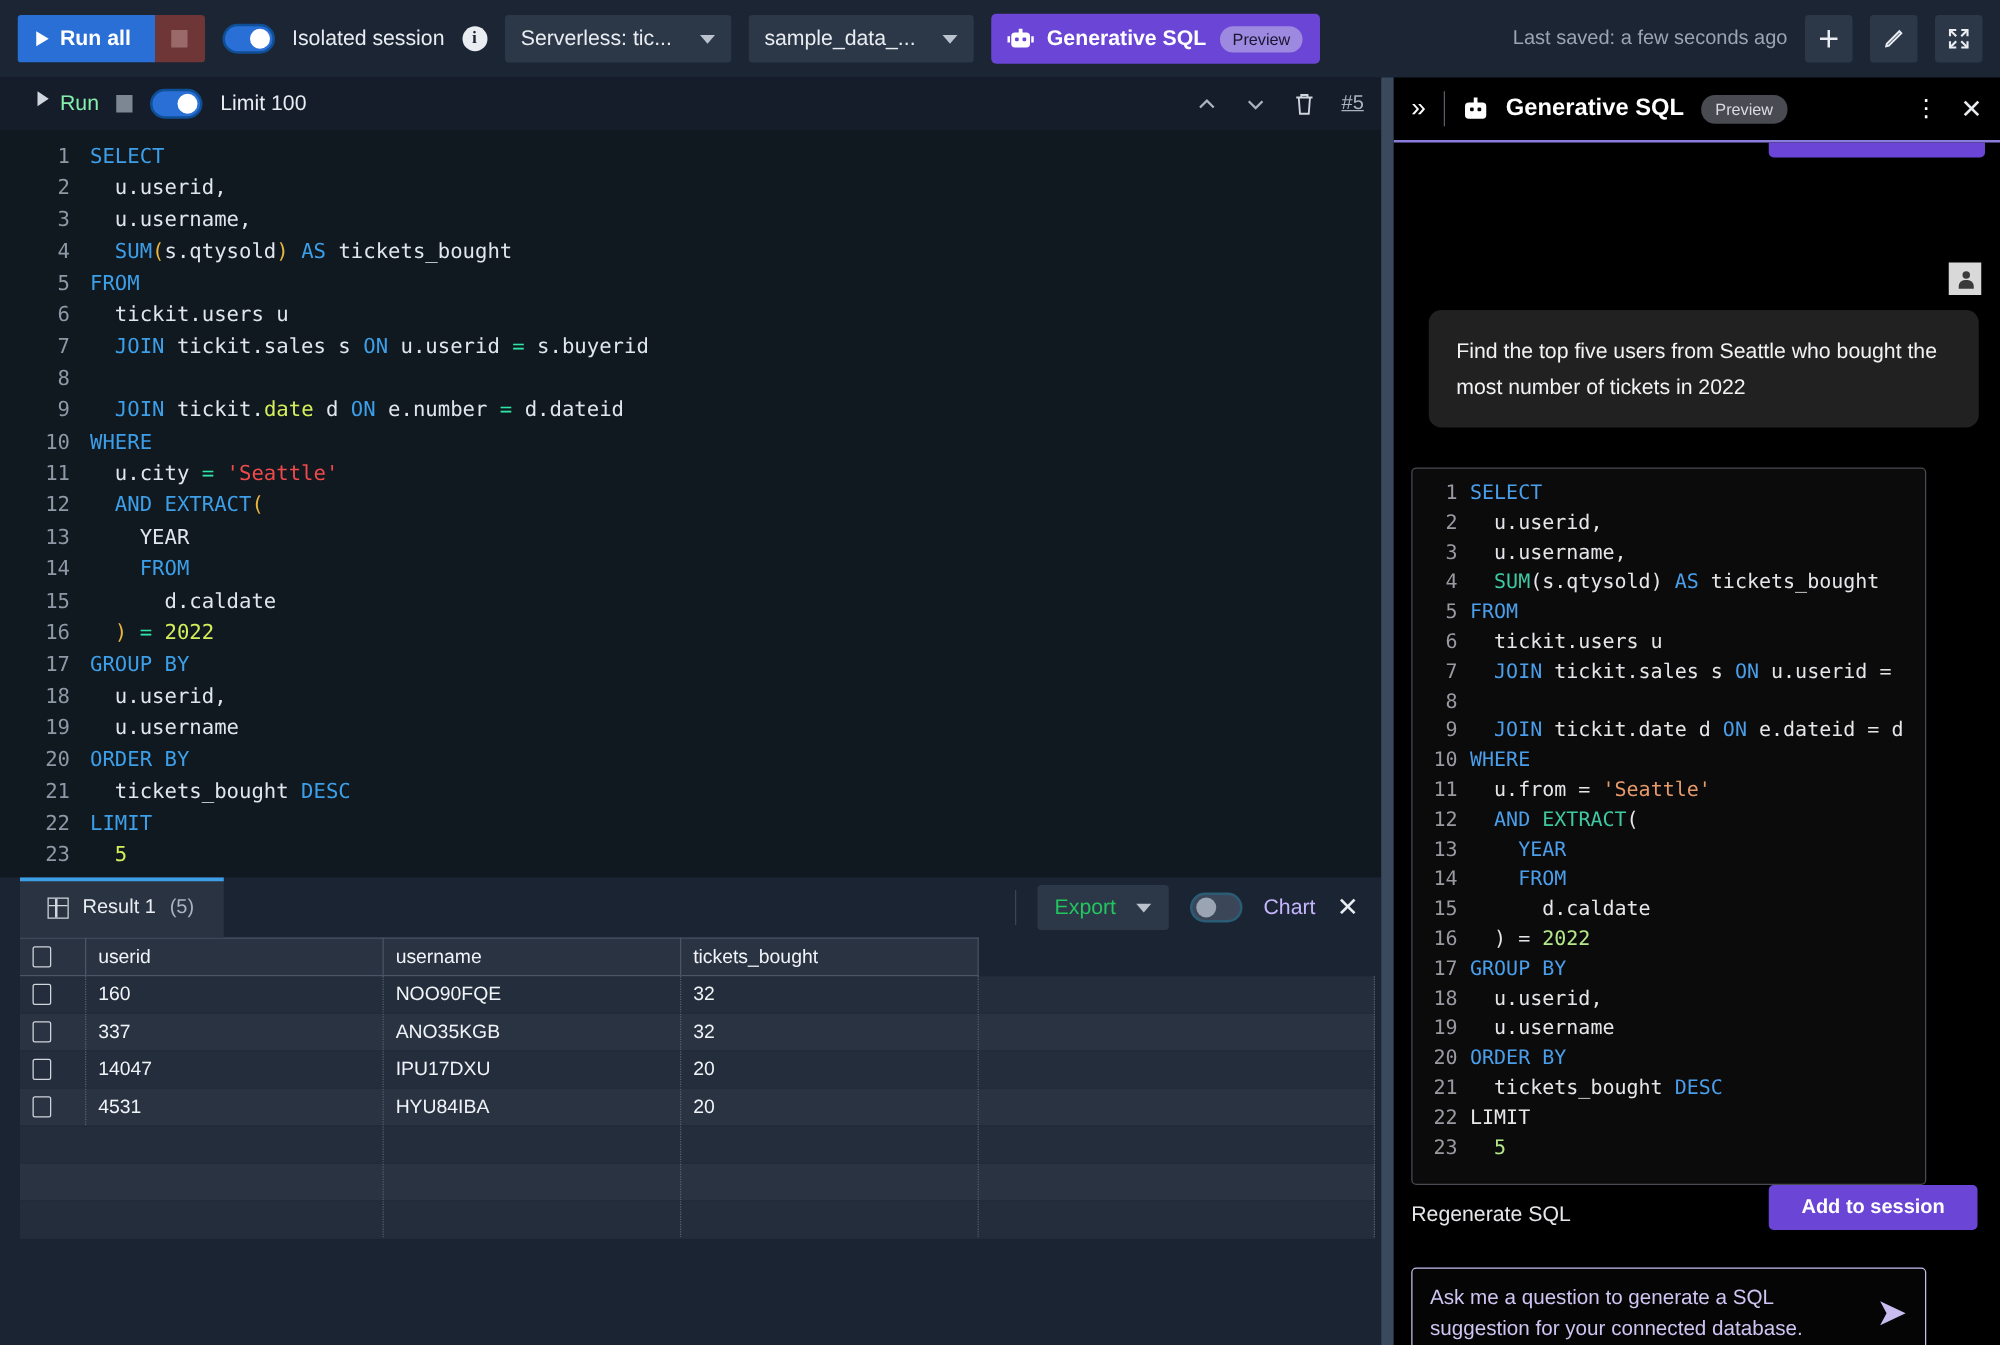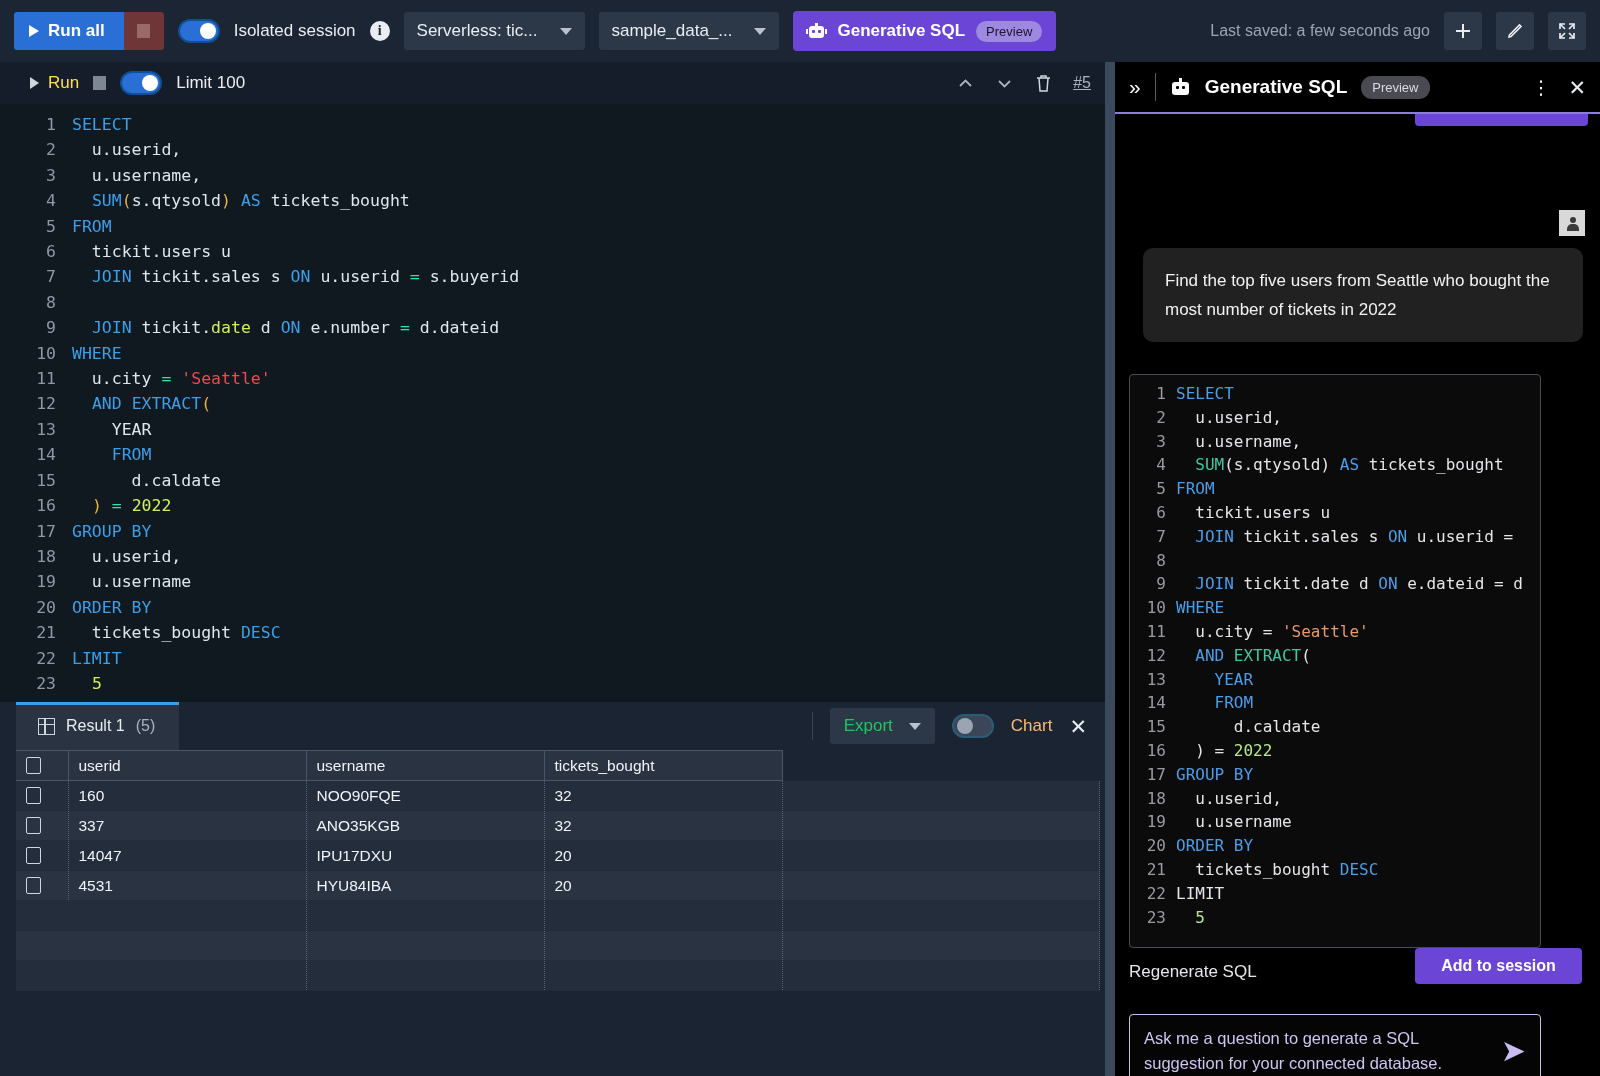--- a/index.html
+++ b/index.html
@@ -73,21 +73,21 @@
   .icobtn {
     width: 38px; height: 38px; background: #2c3748; border-radius: 3px;
     display: flex; align-items: center; justify-content: center; color: #e9edf2; cursor: pointer;
   }
 
   
   .celltb {
     position: absolute; left: 0; top: 62px; width: 1105px; height: 42px;
     background: #151d2a; display: flex; align-items: center; padding: 0 14px 0 30px; gap: 14px;
   }
-  .run-link { display: flex; align-items: center; gap: 9px; color: #fde047; font-size: 17px; cursor: pointer; }
+  .run-link { display: flex; gap: 9px; color: #86efac; font-size: 17px; cursor: pointer; }
   .run-link .tri { width:0;height:0;border-left:9px solid #cfd6de;border-top:6px solid transparent;border-bottom:6px solid transparent; }
   .stop-sq { width: 13px; height: 14px; background: #7d8794; cursor: pointer; }
   .tb-right { margin-left: auto; display: flex; align-items: center; gap: 20px; }
   .hashnum { color: #aab3bf; font-size: 16px; text-decoration: underline; cursor: pointer; }
 
   
   .editor {
     position: absolute; left: 0; top: 104px; width: 1105px; height: 598px;
     background: #101820; overflow: hidden;
   }
@@ -115,21 +115,21 @@
   .grid-ico { width: 17px; height: 17px; border: 1.6px solid #cfd6de; position: relative; }
   .grid-ico::before{content:'';position:absolute;left:0;top:5px;width:100%;height:1.5px;background:#cfd6de;}
   .grid-ico::after{content:'';position:absolute;left:5px;top:0;width:1.5px;height:100%;background:#cfd6de;}
   .res-count { color: #aab3bf; }
   .res-actions { margin-left: auto; display: flex; align-items: center; gap: 17px; padding-right: 18px; }
   .vdiv { width: 1px; height: 28px; background: #3a4452; }
   .export-btn {
     height: 36px; background: #2c3748; border-radius: 3px; display:flex; align-items:center; gap: 16px;
     padding: 0 14px; color:#22c55e; font-size:17px; cursor:pointer;
   }
-  .chart-lbl { color:#fdba74; font-size:17px; }
+  .chart-lbl { color:#c4b5fd; font-size:17px; }
   .xbtn { color:#e9edf2; font-size:21px; cursor:pointer; line-height:1; }
 
   table.rt { width: 1084px; border-collapse: collapse; table-layout: fixed; margin-left: 16px; }
   table.rt th, table.rt td { height: 30px; font-size: 15.5px; color:#f0f4f8; text-align: left; padding: 0 10px; font-weight: normal; }
   table.rt thead th { background:#2a3342; border:1px solid #4a5668; border-left:none; border-right:1px solid #4a5668; }
   table.rt thead th.cbx { border-right:1px solid #4a5668; }
   table.rt tbody td { border-right: 1px dotted #58636f; border-bottom:1px solid #222c3a; }
   table.rt tbody tr:nth-child(odd) { background:#242d3b; }
   table.rt tbody tr:nth-child(even) { background:#2a3342; }
   .cb { width: 15px; height: 17px; border: 1.5px solid #cfd6de; border-radius: 2px; display:block; cursor:pointer; }
@@ -458,21 +458,21 @@
             <div class="cl"><span class="ln">1</span><span><span class="rp-kw">SELECT</span></span></div>
             <div class="cl"><span class="ln">2</span><span><span class="rp-txt">  u.userid,</span></span></div>
             <div class="cl"><span class="ln">3</span><span><span class="rp-txt">  u.username,</span></span></div>
             <div class="cl"><span class="ln">4</span><span><span class="rp-txt">  </span><span class="rp-fn">SUM</span><span class="rp-txt">(s.qtysold) </span><span class="rp-kw">AS</span><span class="rp-txt"> tickets_bought</span></span></div>
             <div class="cl"><span class="ln">5</span><span><span class="rp-kw">FROM</span></span></div>
             <div class="cl"><span class="ln">6</span><span><span class="rp-txt">  tickit.users u</span></span></div>
             <div class="cl"><span class="ln">7</span><span><span class="rp-txt">  </span><span class="rp-kw">JOIN</span><span class="rp-txt"> tickit.sales s </span><span class="rp-kw">ON</span><span class="rp-txt"> u.userid =</span></span></div>
             <div class="cl"><span class="ln">8</span></div>
             <div class="cl"><span class="ln">9</span><span><span class="rp-txt">  </span><span class="rp-kw">JOIN</span><span class="rp-txt"> tickit.date d </span><span class="rp-kw">ON</span><span class="rp-txt"> e.dateid = d</span></span></div>
             <div class="cl"><span class="ln">10</span><span><span class="rp-kw">WHERE</span></span></div>
-            <div class="cl"><span class="ln">11</span><span><span class="rp-txt">  u.city = </span><span class="rp-str">'Seattle'</span></span></div>
+            <div class="cl"><span class="ln">11</span><span><span class="rp-txt">  u.from = </span><span class="rp-str">'Seattle'</span></span></div>
             <div class="cl"><span class="ln">12</span><span><span class="rp-txt">  </span><span class="rp-kw">AND</span><span class="rp-txt"> </span><span class="rp-fn">EXTRACT</span><span class="rp-txt">(</span></span></div>
             <div class="cl"><span class="ln">13</span><span><span class="rp-txt">    </span><span class="rp-kw">YEAR</span></span></div>
             <div class="cl"><span class="ln">14</span><span><span class="rp-txt">    </span><span class="rp-kw">FROM</span></span></div>
             <div class="cl"><span class="ln">15</span><span><span class="rp-txt">      d.caldate</span></span></div>
             <div class="cl"><span class="ln">16</span><span><span class="rp-txt">  ) = </span><span class="rp-num">2022</span></span></div>
             <div class="cl"><span class="ln">17</span><span><span class="rp-kw">GROUP BY</span></span></div>
             <div class="cl"><span class="ln">18</span><span><span class="rp-txt">  u.userid,</span></span></div>
             <div class="cl"><span class="ln">19</span><span><span class="rp-txt">  u.username</span></span></div>
             <div class="cl"><span class="ln">20</span><span><span class="rp-kw">ORDER BY</span></span></div>
             <div class="cl"><span class="ln">21</span><span><span class="rp-txt">  tickets_bought </span><span class="rp-kw">DESC</span></span></div>

